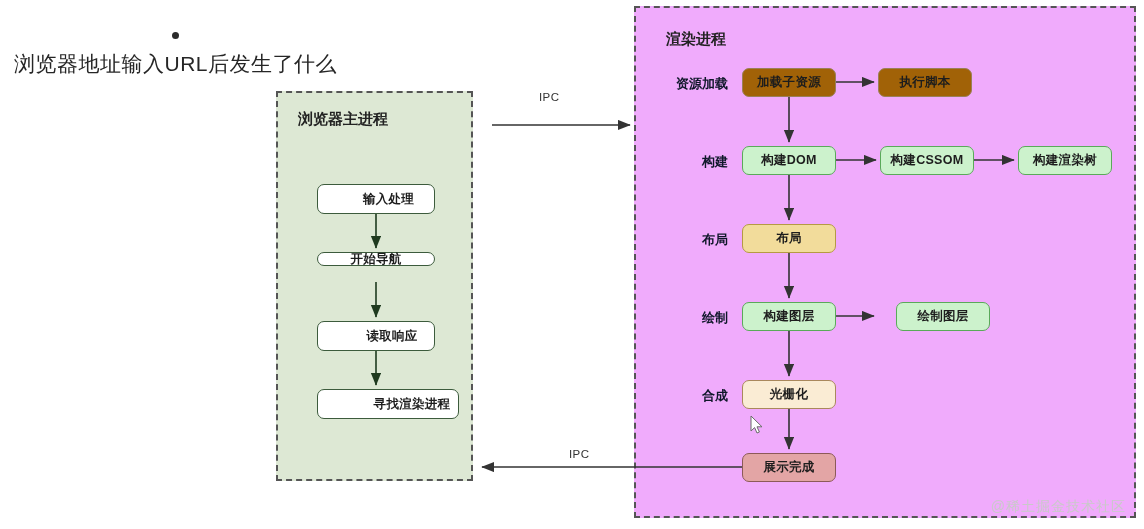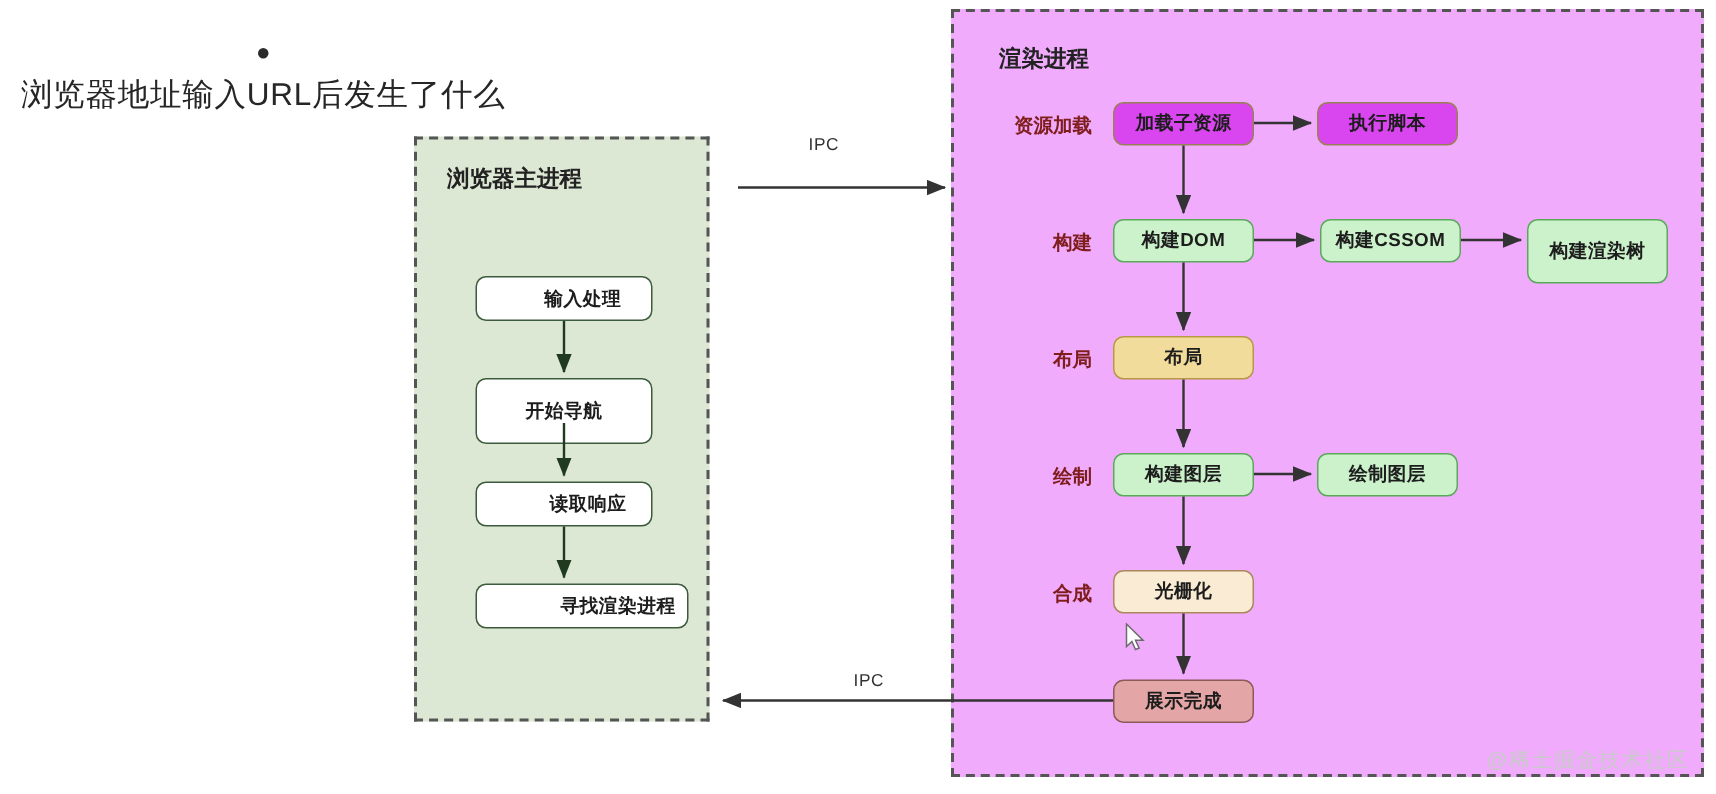--- a/index.html
+++ b/index.html
@@ -93,32 +93,32 @@
     display: flex;
     align-items: center;
     justify-content: center;
     font-size: 12.5px;
     font-weight: bold;
     color: #1d1d1d;
     white-space: nowrap;
     letter-spacing: 0.3px;
   }
   .node.white  { background:#ffffff; border:1.5px solid #3c5b3c; }
-  .node.tan    { background:#d946ef; border:1.5px solid #9a8059; }
+  .node.tan    { background:#a16207; border:1.5px solid #9a8059; }
   .node.green  { background:#ccf2cc; border:1.5px solid #5aa95a;text-align:right; }
   .node.yellow { background:#f2dc9b; border:1.5px solid #b59a43; }
   .node.cream  { background:#faecd4; border:1.5px solid #a9885c; }
   .node.pink   { background:#e3a5a5; border:1.5px solid #8c5a58; }
 
   
   .row-label {
     position: absolute;
     font-size: 13px;
     font-weight: bold;
-    color: #7f1d1d;
+    color: #0f172a;
     text-align: right;
     white-space: nowrap;
     width: 90px;
   }
 
   
   .wires {
     position: absolute;
     left: 0; top: 0;
     width: 1144px;
@@ -166,21 +166,21 @@
     <span class="headline-text">浏览器地址输入URL后发生了什么</span>
   </div>
 
   <div class="panel-browser">
     <div class="panel-browser-title">浏览器主进程</div>
   </div>
 
   <div class="node white" style="left:317px; top:184px; width:118px; height:30px;padding-left:25px;">
     <span>输入处理</span>
   </div>
-  <div class="node white" style="left:317px; top:252px; width:118px; height:44px;">
+  <div class="node white" style="left:317px; top:252px; width:118px; height:14px;">
     <span>开始导航</span>
   </div>
   <div class="node white" style="left:317px; top:321px; width:118px; height:30px;padding-left:32px;">
     <span>读取响应</span>
   </div>
   <div class="node white" style="left:317px; top:389px; width:142px; height:30px;padding-left:48px;">
     <span>寻找渲染进程</span>
   </div>
 
   <div class="panel-render">
@@ -199,32 +199,32 @@
   <div class="node tan" style="left:878px; top:68px; width:94px; height:29px;">
     <span>执行脚本</span>
   </div>
 
   <div class="node green" style="left:742px; top:146px; width:94px; height:29px;">
     <span>构建DOM</span>
   </div>
   <div class="node green" style="left:880px; top:146px; width:94px; height:29px;">
     <span>构建CSSOM</span>
   </div>
-  <div class="node green" style="left:1018px; top:146px; width:94px; height:43px;">
+  <div class="node green" style="left:1018px; top:146px; width:94px; height:29px;">
     <span>构建渲染树</span>
   </div>
 
   <div class="node yellow" style="left:742px; top:224px; width:94px; height:29px;">
     <span>布局</span>
   </div>
 
   <div class="node green" style="left:742px; top:302px; width:94px; height:29px;">
     <span>构建图层</span>
   </div>
-  <div class="node green" style="left:878px; top:302px; width:94px; height:29px;">
+  <div class="node green" style="left:896px; top:302px; width:94px; height:29px;">
     <span>绘制图层</span>
   </div>
 
   <div class="node cream" style="left:742px; top:380px; width:94px; height:29px;">
     <span>光栅化</span>
   </div>
 
   <div class="node pink" style="left:742px; top:453px; width:94px; height:29px;">
     <span>展示完成</span>
   </div>

